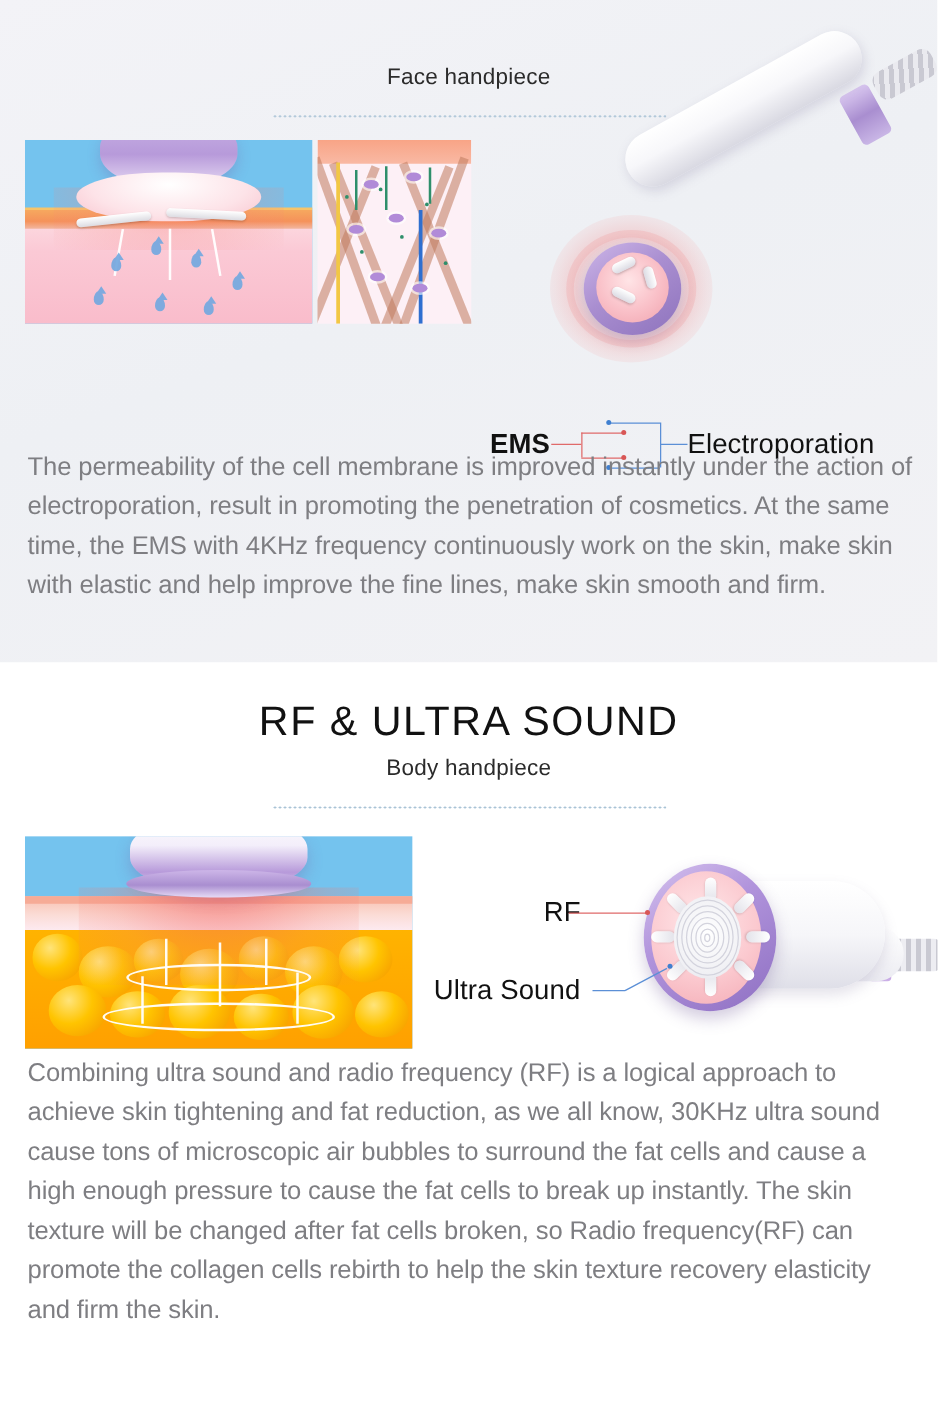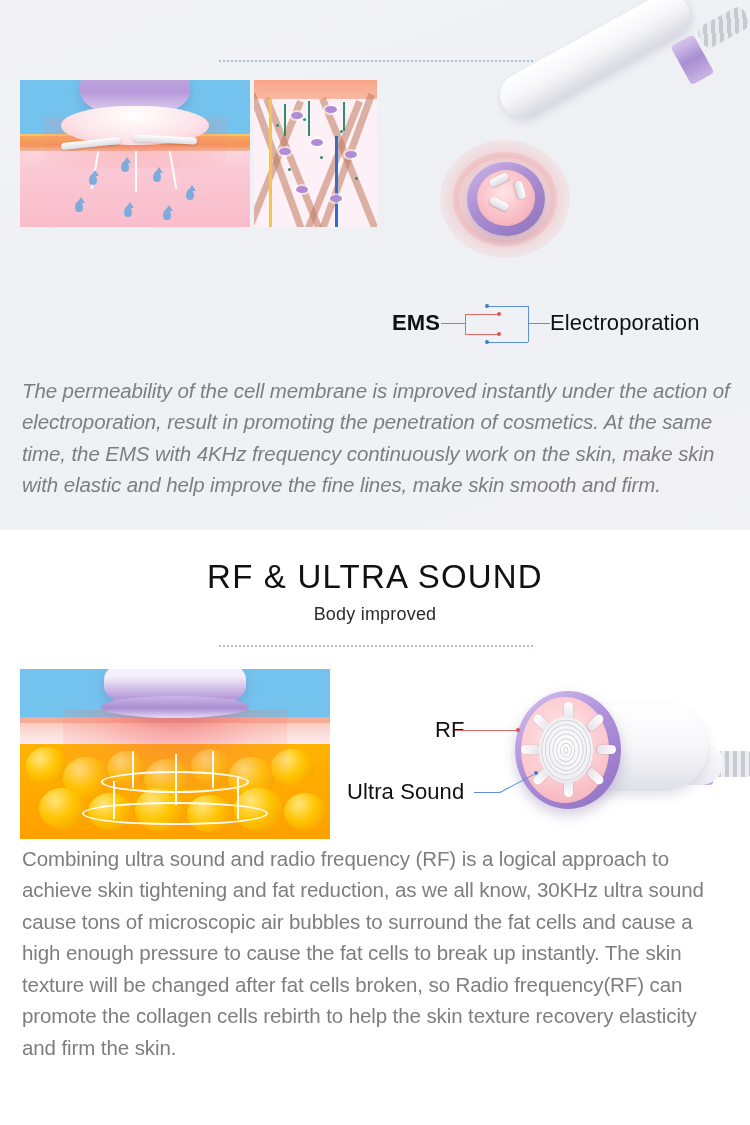--- a/index.html
+++ b/index.html
@@ -216,20 +216,21 @@
   }
 </style>
 </head>
 <body>
 
 <div class="page">
 
   <div class="section section-1">
 
     <div class="heading-block" style="padding-top:40px;">
+      <p class="subtitle">Face handpiece</p>
       <div class="dotted-rule"></div>
     </div>
 
     <div class="figure-row" style="height:175px; margin-top:18px;">
 
       <div class="fig img-skin-ems">
         <div class="sky"></div>
         <div class="dermis"></div>
         <div class="epidermis"></div>
         <div class="epi-line"></div>
@@ -301,28 +302,28 @@
 
       <div class="callout-label" style="left:550px; top:230px;">Electroporation</div>
       <div class="leader-blue" style="left:528px; top:243px; width:22px;"></div>
       <div class="leader-v" style="left:528px; top:226px; height:36px;"></div>
       <div class="leader-blue" style="left:487px; top:226px; width:41px;"></div>
       <div class="leader-blue" style="left:487px; top:262px; width:41px;"></div>
       <div class="leader-dot" style="left:485px; top:224px;"></div>
       <div class="leader-dot" style="left:485px; top:260px;"></div>
     </div>
 
-    <p class="body-copy" style="top:354px;font-style:italic;">The permeability of the cell membrane is improved instantly under the action of electroporation, result in promoting the penetration of cosmetics. At the same time, the EMS with 4KHz frequency continuously work on the skin, make skin with elastic and help improve the fine lines, make skin smooth and firm.</p>
+    <p class="body-copy" style="top:337px;">The permeability of the cell membrane is improved instantly under the action of electroporation, result in promoting the penetration of cosmetics. At the same time, the EMS with 4KHz frequency continuously work on the skin, make skin with elastic and help improve the fine lines, make skin smooth and firm.</p>
   </div>
 
   <div class="section section-2">
 
     <div class="heading-block" style="padding-top:30px;">
       <h1 class="title">RF &amp; ULTRA SOUND</h1>
-      <p class="subtitle">Body improved</p>
+      <p class="subtitle">Body handpiece</p>
       <div class="dotted-rule"></div>
     </div>
 
     <div class="figure-row" style="height:200px; margin-top:22px;">
 
       <div class="fig img-fat">
         <div class="sky"></div>
         <div class="skin"></div>
         <div class="skin-top"></div>
         <div class="fatlayer"></div>

